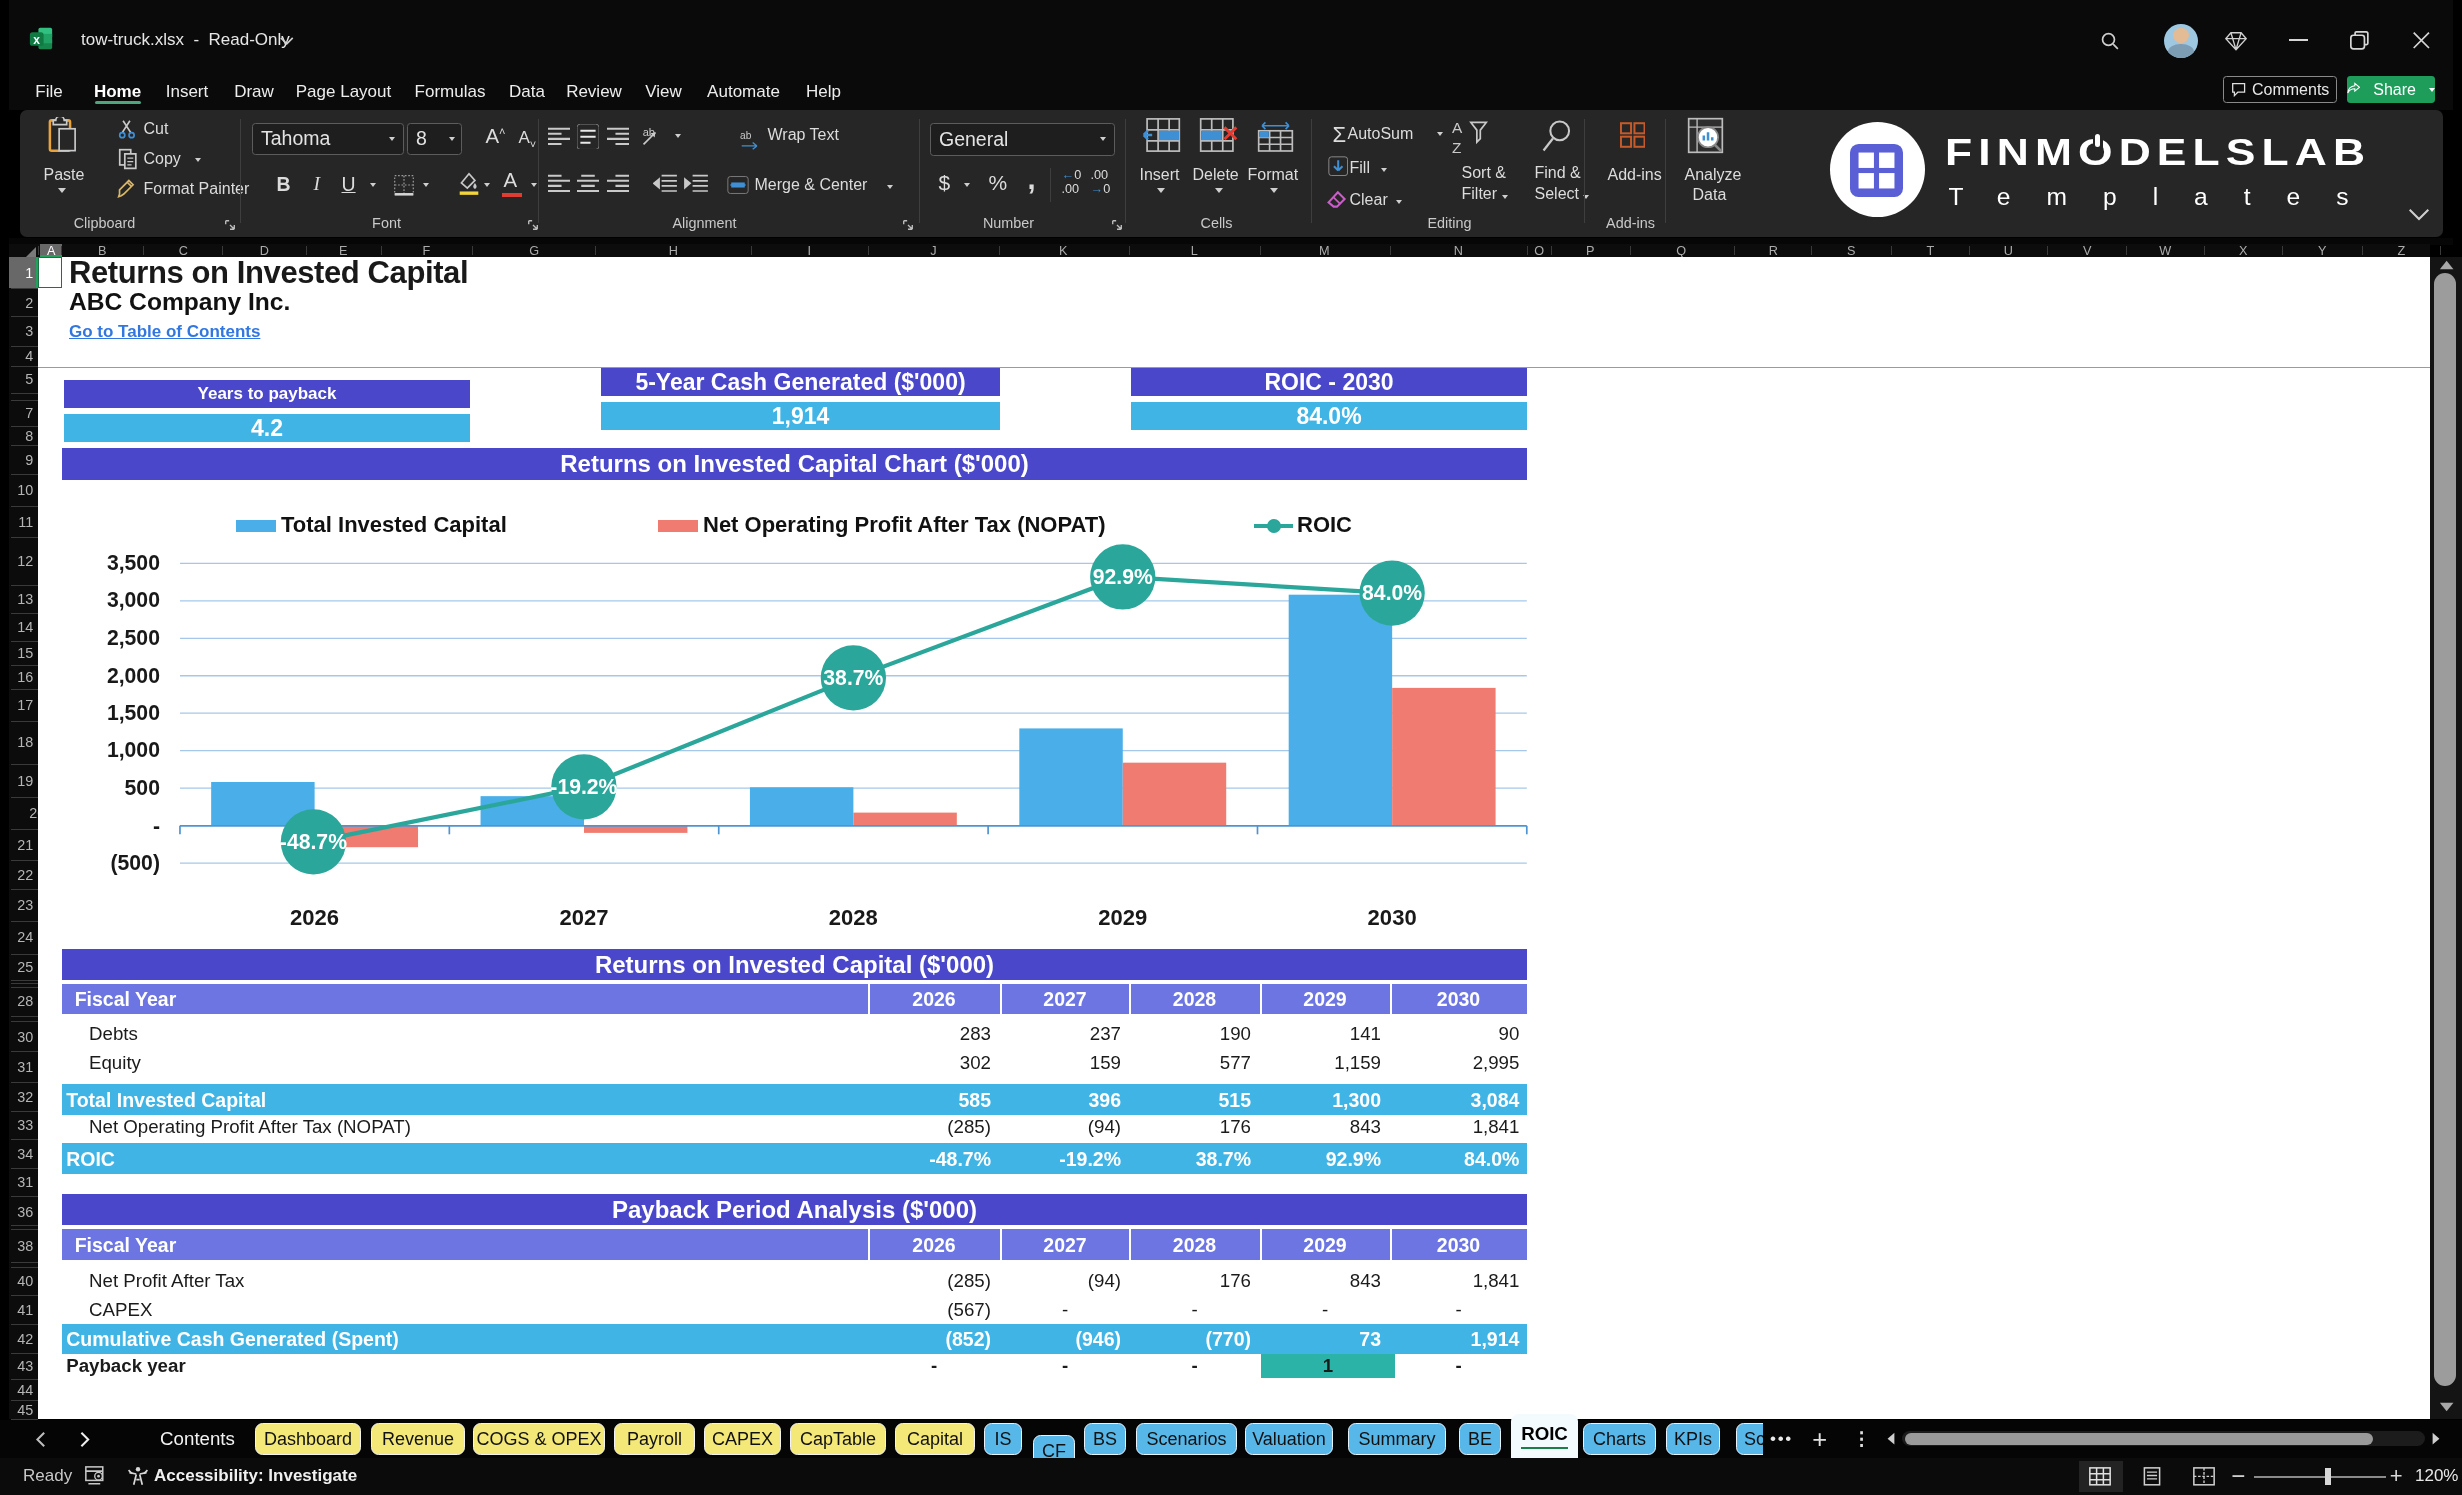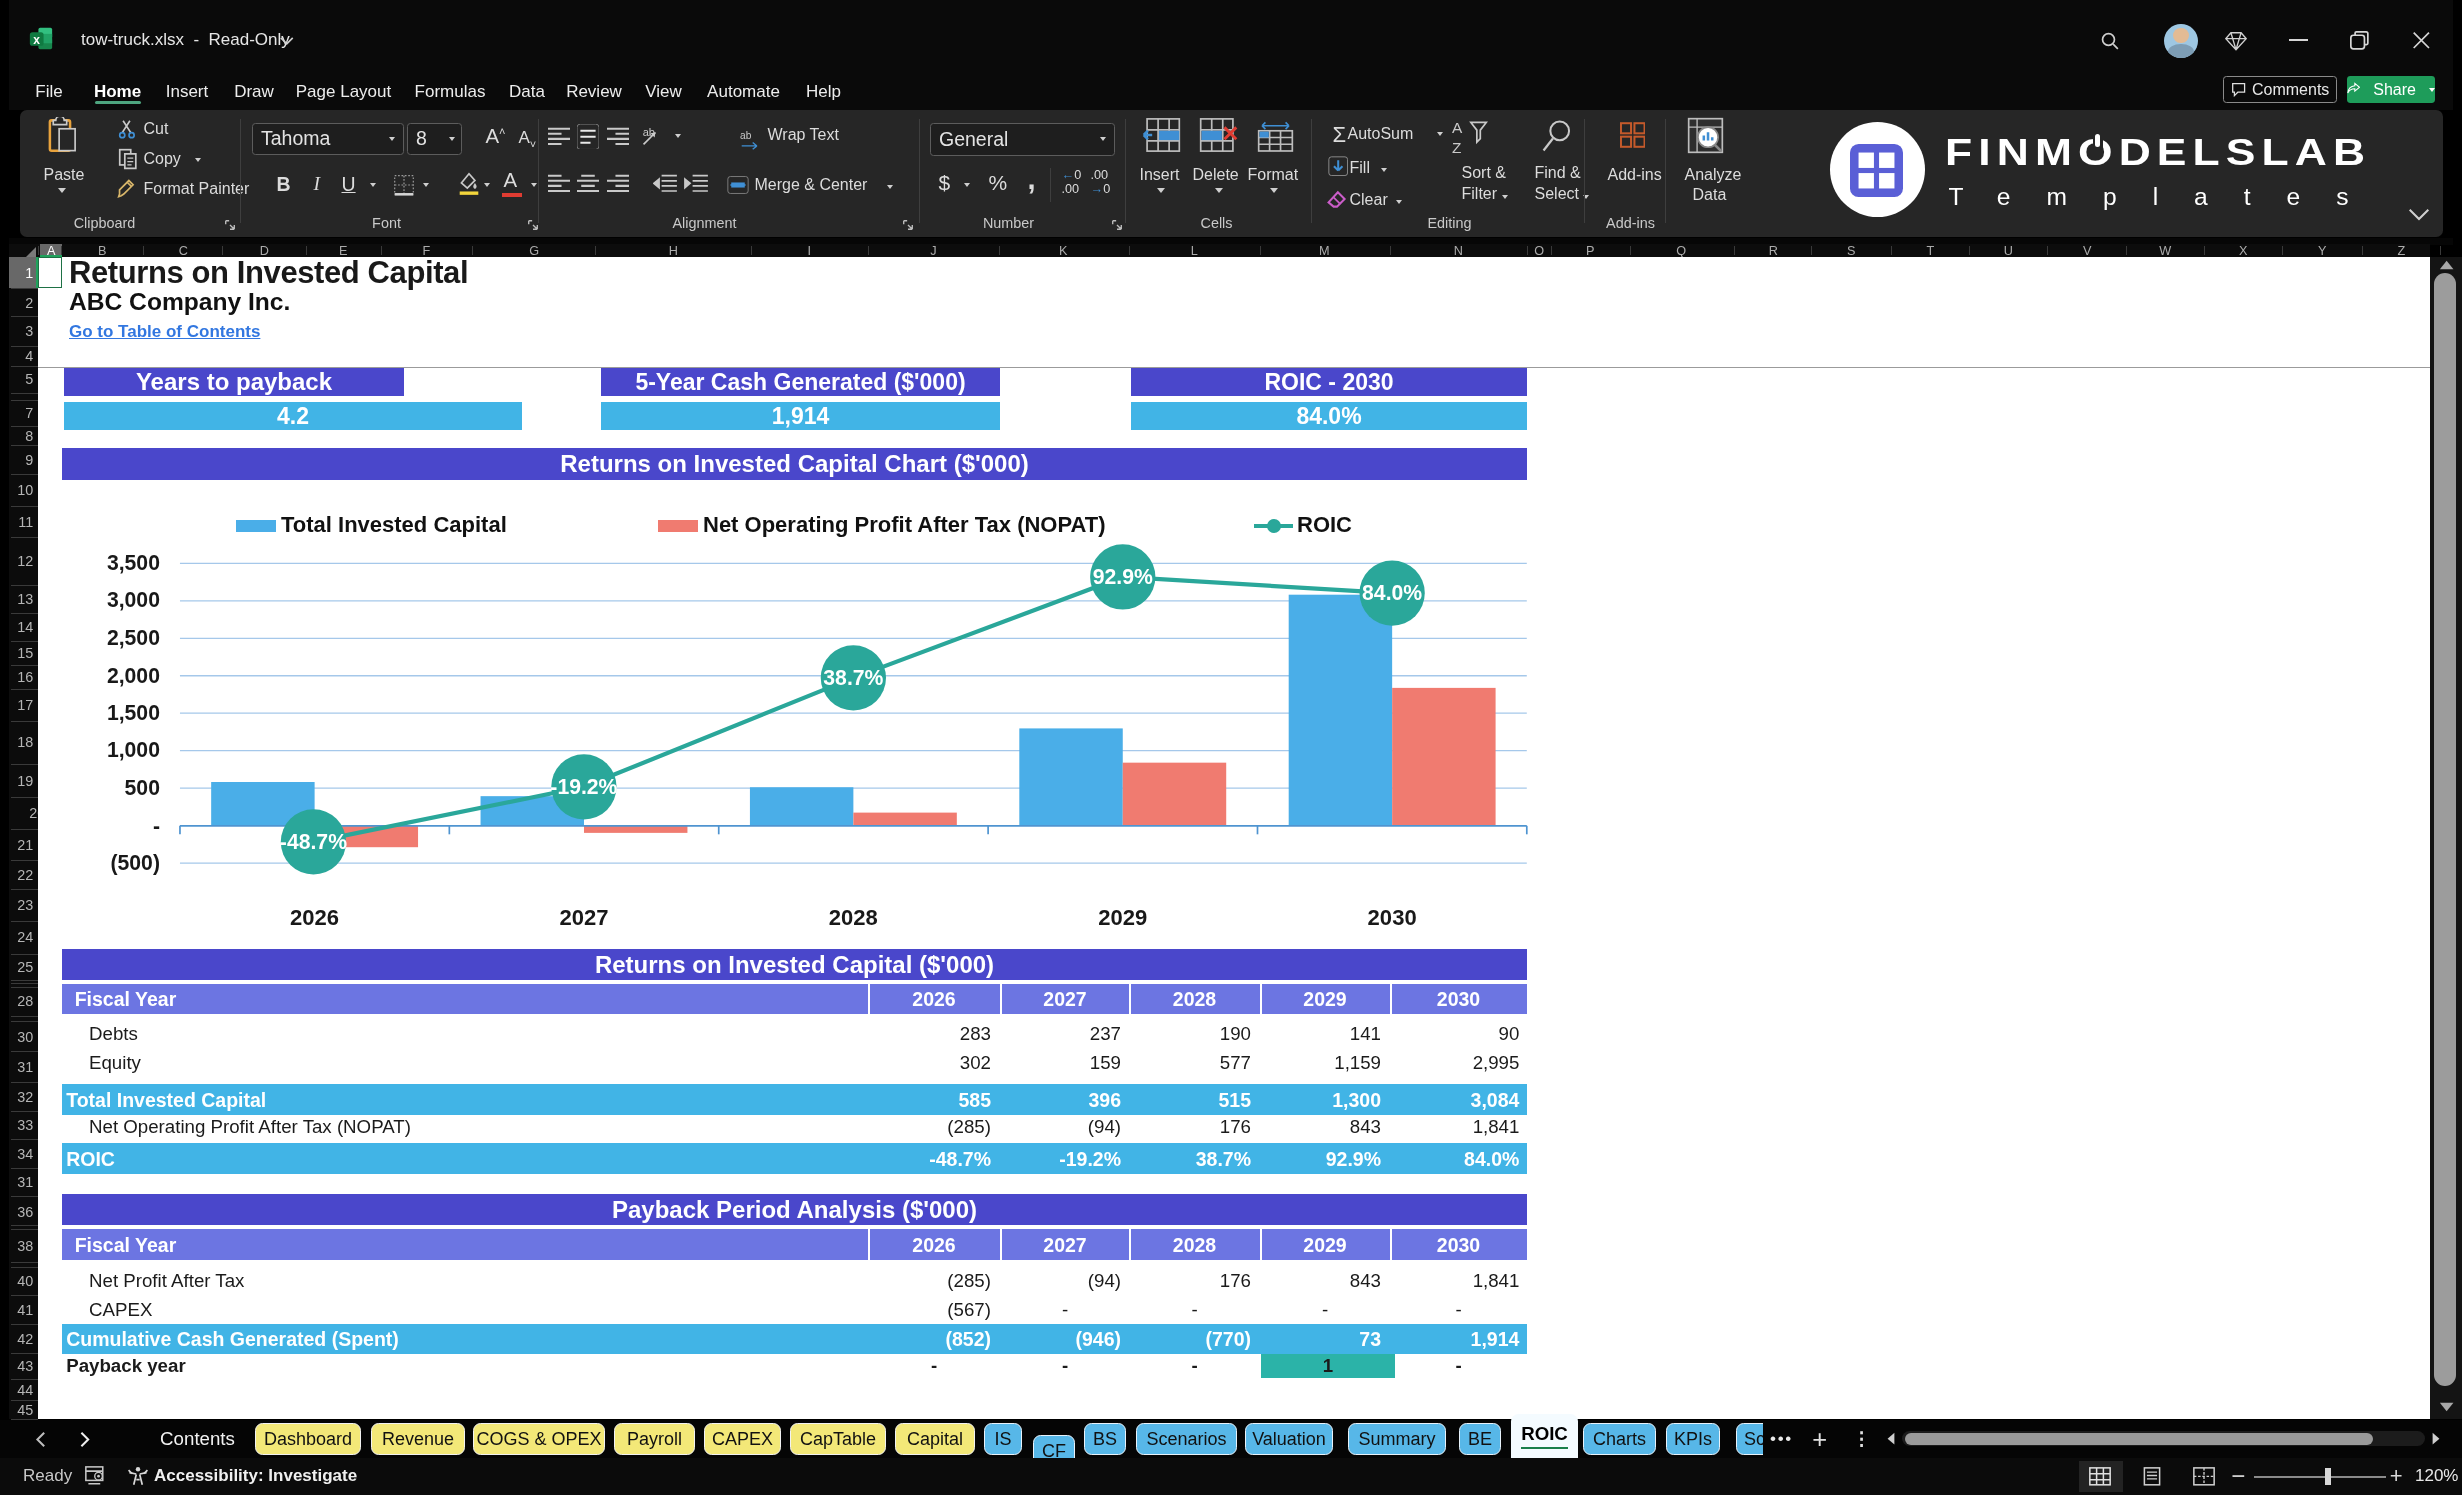--- a/index.html
+++ b/index.html
@@ -506,24 +506,24 @@
   <div id="sheet"></div>
 
   <div class="abs" style="left:38px;top:257px;width:24px;height:31px;border:1.7px solid #1e7145;"></div>
 
   <div class="abs" style="left:38px;top:367px;width:2392px;height:0.8px;background:#9b9b9b;"></div>
 
   <div class="abs flexl" style="left:69px;top:257px;height:32px;font-size:31px;font-weight:bold;color:#191919;letter-spacing:-0.4px;">Returns on Invested Capital</div>
   <div class="abs flexl" style="left:69px;top:288px;height:28px;font-size:24.6px;font-weight:bold;color:#111;">ABC Company Inc.</div>
   <div class="abs flexl" style="left:69px;top:320px;height:24.6px;font-size:17px;font-weight:bold;color:#3277e0;text-decoration:underline;">Go to Table of Contents</div>
 
-  <div class="bluebar" style="left:64px;top:368px;width:340px;height:28px;font-size:24px;">Years to payback</div>
+  <div class="bluebar" style="left:64px;top:380px;width:406px;height:28px;font-size:17px;">Years to payback</div>
   <div class="bluebar" style="left:601px;top:368px;width:399px;height:28px;font-size:23px;">5-Year Cash Generated ($'000)</div>
   <div class="bluebar" style="left:1131px;top:368px;width:396px;height:28px;font-size:23px;">ROIC - 2030</div>
-  <div class="ltblue" style="left:64px;top:402px;width:458px;height:28px;font-size:23px;">4.2</div>
+  <div class="ltblue" style="left:64px;top:414px;width:406px;height:28px;font-size:23px;">4.2</div>
   <div class="ltblue" style="left:601px;top:402px;width:399px;height:28px;font-size:23px;">1,914</div>
   <div class="ltblue" style="left:1131px;top:402px;width:396px;height:28px;font-size:23px;">84.0%</div>
 
   <div class="bluebar" style="left:62px;top:448px;width:1465px;height:32px;font-size:24px;">Returns on Invested Capital Chart ($'000)</div>
   <div class="abs" style="left:236px;top:520px;width:40px;height:12px;background:#4aaee8;"></div>
   <div class="abs flexl" style="left:281px;top:513px;height:24.6px;font-size:22px;font-weight:bold;color:#111;">Total Invested Capital</div>
   <div class="abs" style="left:658px;top:520px;width:40px;height:12px;background:#f07b70;"></div>
   <div class="abs flexl" style="left:703px;top:513px;height:24.6px;font-size:22px;font-weight:bold;color:#111;">Net Operating Profit After Tax (NOPAT)</div>
   <div class="abs" style="left:1254px;top:524px;width:39px;height:4.2px;background:#2aa79a;"></div>
   <div class="abs" style="left:1267px;top:519px;width:14.4px;height:14.4px;border-radius:50%;background:#2aa79a;"></div>

